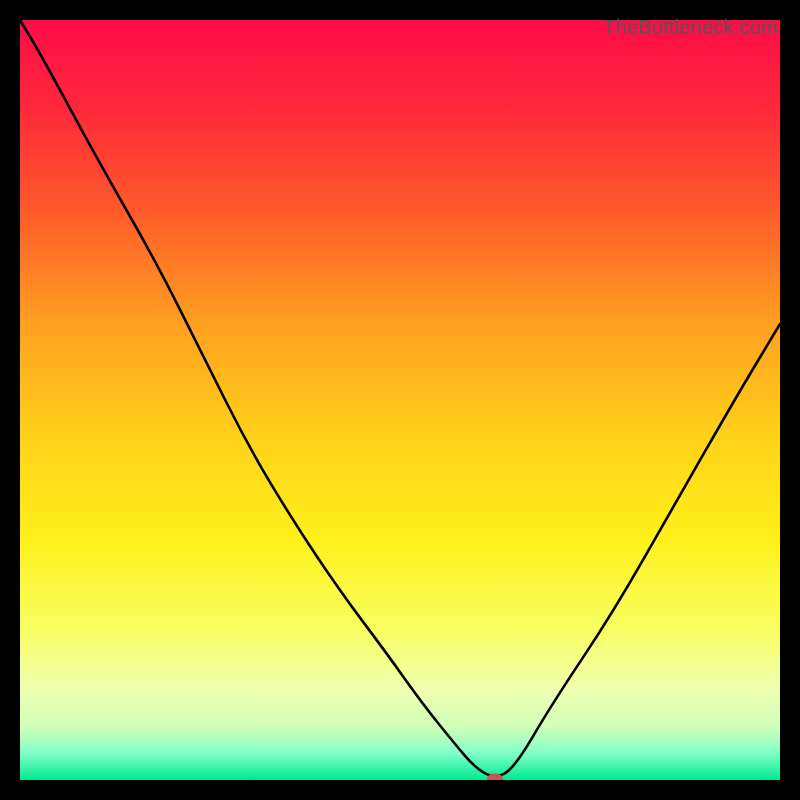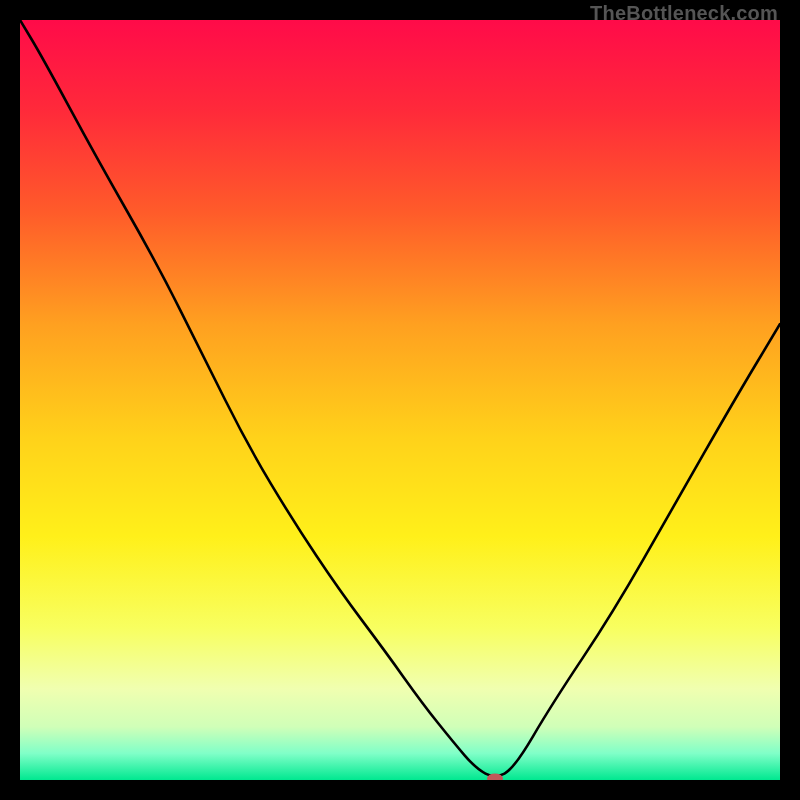--- a/index.html
+++ b/index.html
@@ -19,25 +19,25 @@
   }
   .plot-area {
     position: absolute;
     left: 20px;
     top: 20px;
     width: 760px;
     height: 760px;
   }
   .watermark {
     position: absolute;
-    top: 2px;
+    top: 16px;
     right: 22px;
     color: #555;
     font-size: 20px;
-    font-weight: bold;
+    font-weight: normal;
     letter-spacing: 0.2px;
   }
   svg {
     display: block;
   }
 </style>
 </head>
 <body>
 
 <div class="container">

